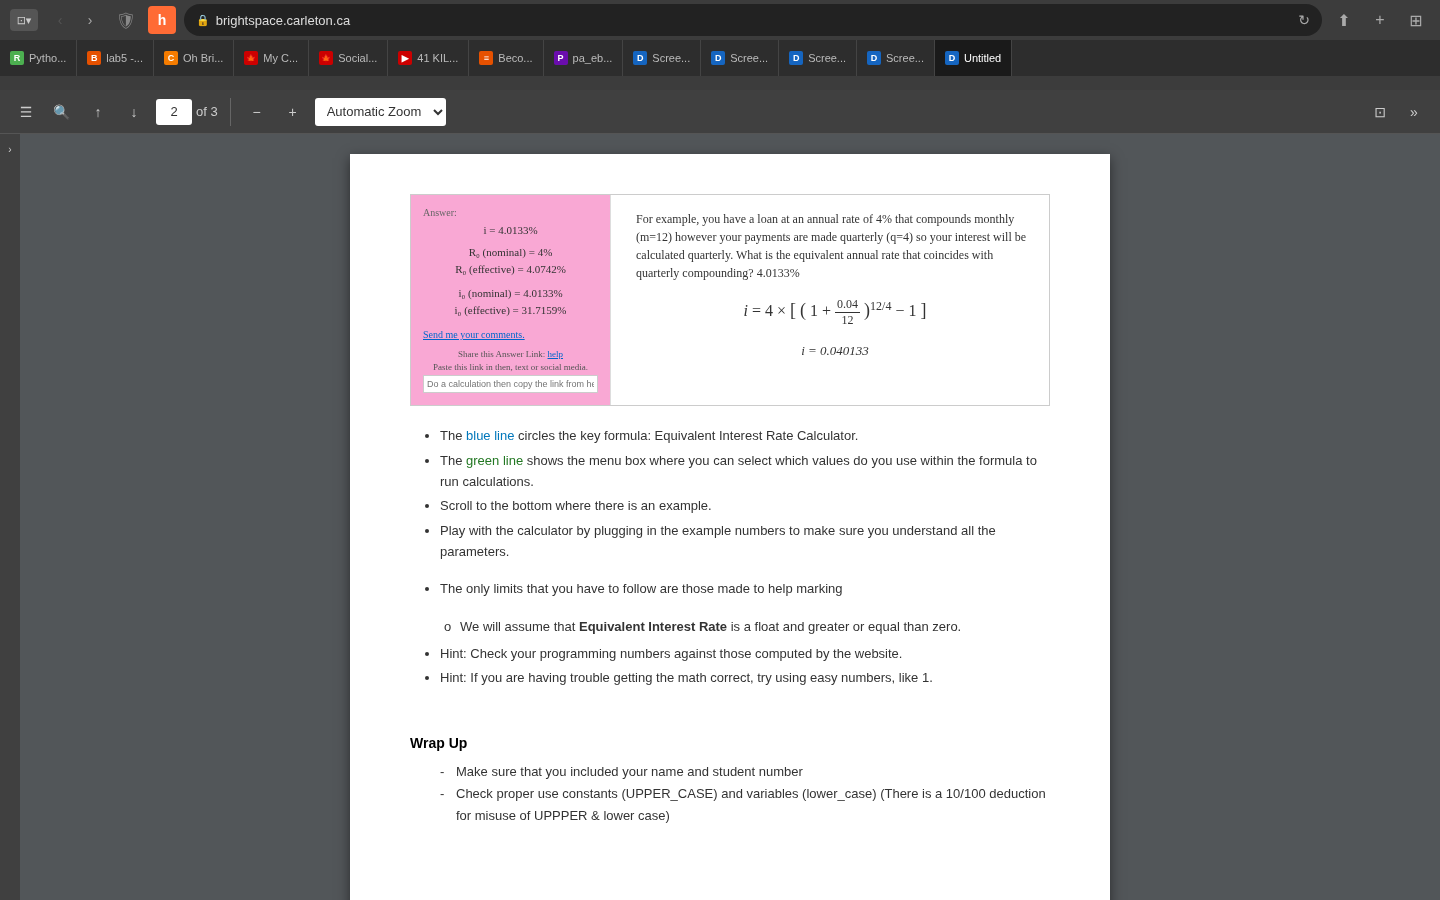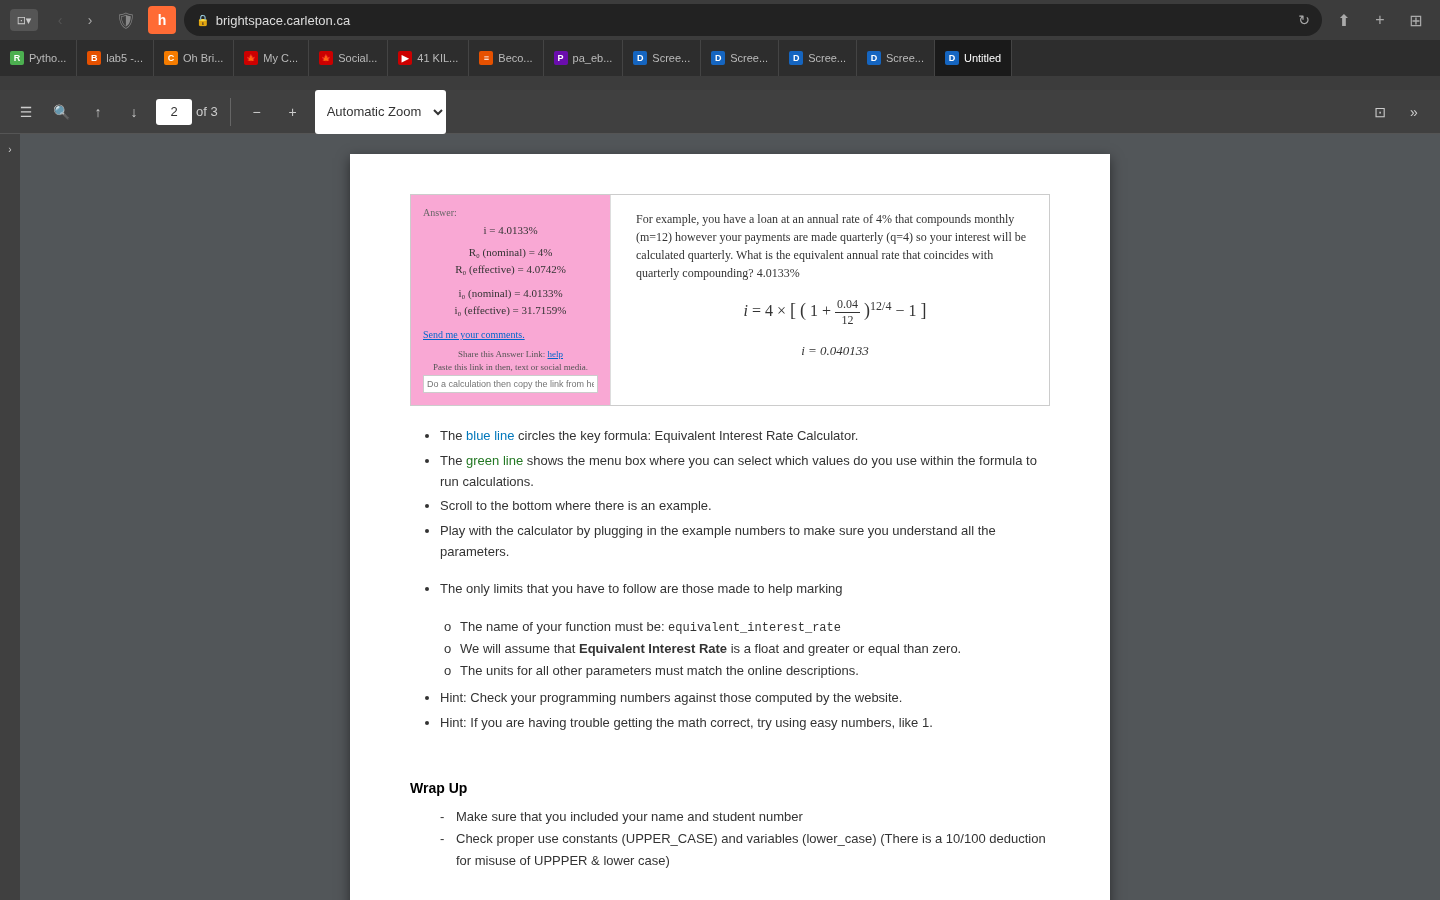--- a/index.html
+++ b/index.html
@@ -203,21 +203,21 @@
     }
 
     .divider-v {
       width: 1px;
       height: 28px;
       background: #666;
       margin: 0 4px;
     }
 
     .zoom-select {
-      height: 44px;
+      height: 28px;
       background: #fff;
       border: none;
       border-radius: 3px;
       padding: 0 8px;
       font-size: 13px;
       color: #333;
       min-width: 130px;
     }
 
     .pdf-toolbar-right {
@@ -595,26 +595,22 @@
         <li>Scroll to the bottom where there is an example.</li>
         <li>Play with the calculator by plugging in the example numbers to make sure you understand all the parameters.</li>
       </ul>
 
 
       <ul class="bullet-list">
         <li>The only limits that you have to follow are those made to help marking</li>
       </ul>
       <ul class="sub-bullet-list">
         <li>
-          <span>The name of your function must be: </span><code>equivalent_interest_rate</code>
-        </li>
-        <li>
           <span>We will assume that </span><strong>Equivalent Interest Rate</strong><span> is a float and greater or equal than zero.</span>
         </li>
-        <li>The units for all other parameters must match the online descriptions.</li>
       </ul>
 
       <ul class="bullet-list" style="margin-top:6px;">
         <li>Hint: Check your programming numbers against those computed by the website.</li>
         <li>Hint: If you are having trouble getting the math correct, try using easy numbers, like 1.</li>
       </ul>
 
       <div style="height: 20px;"></div>
 
       <div class="section-heading">Wrap Up</div>

